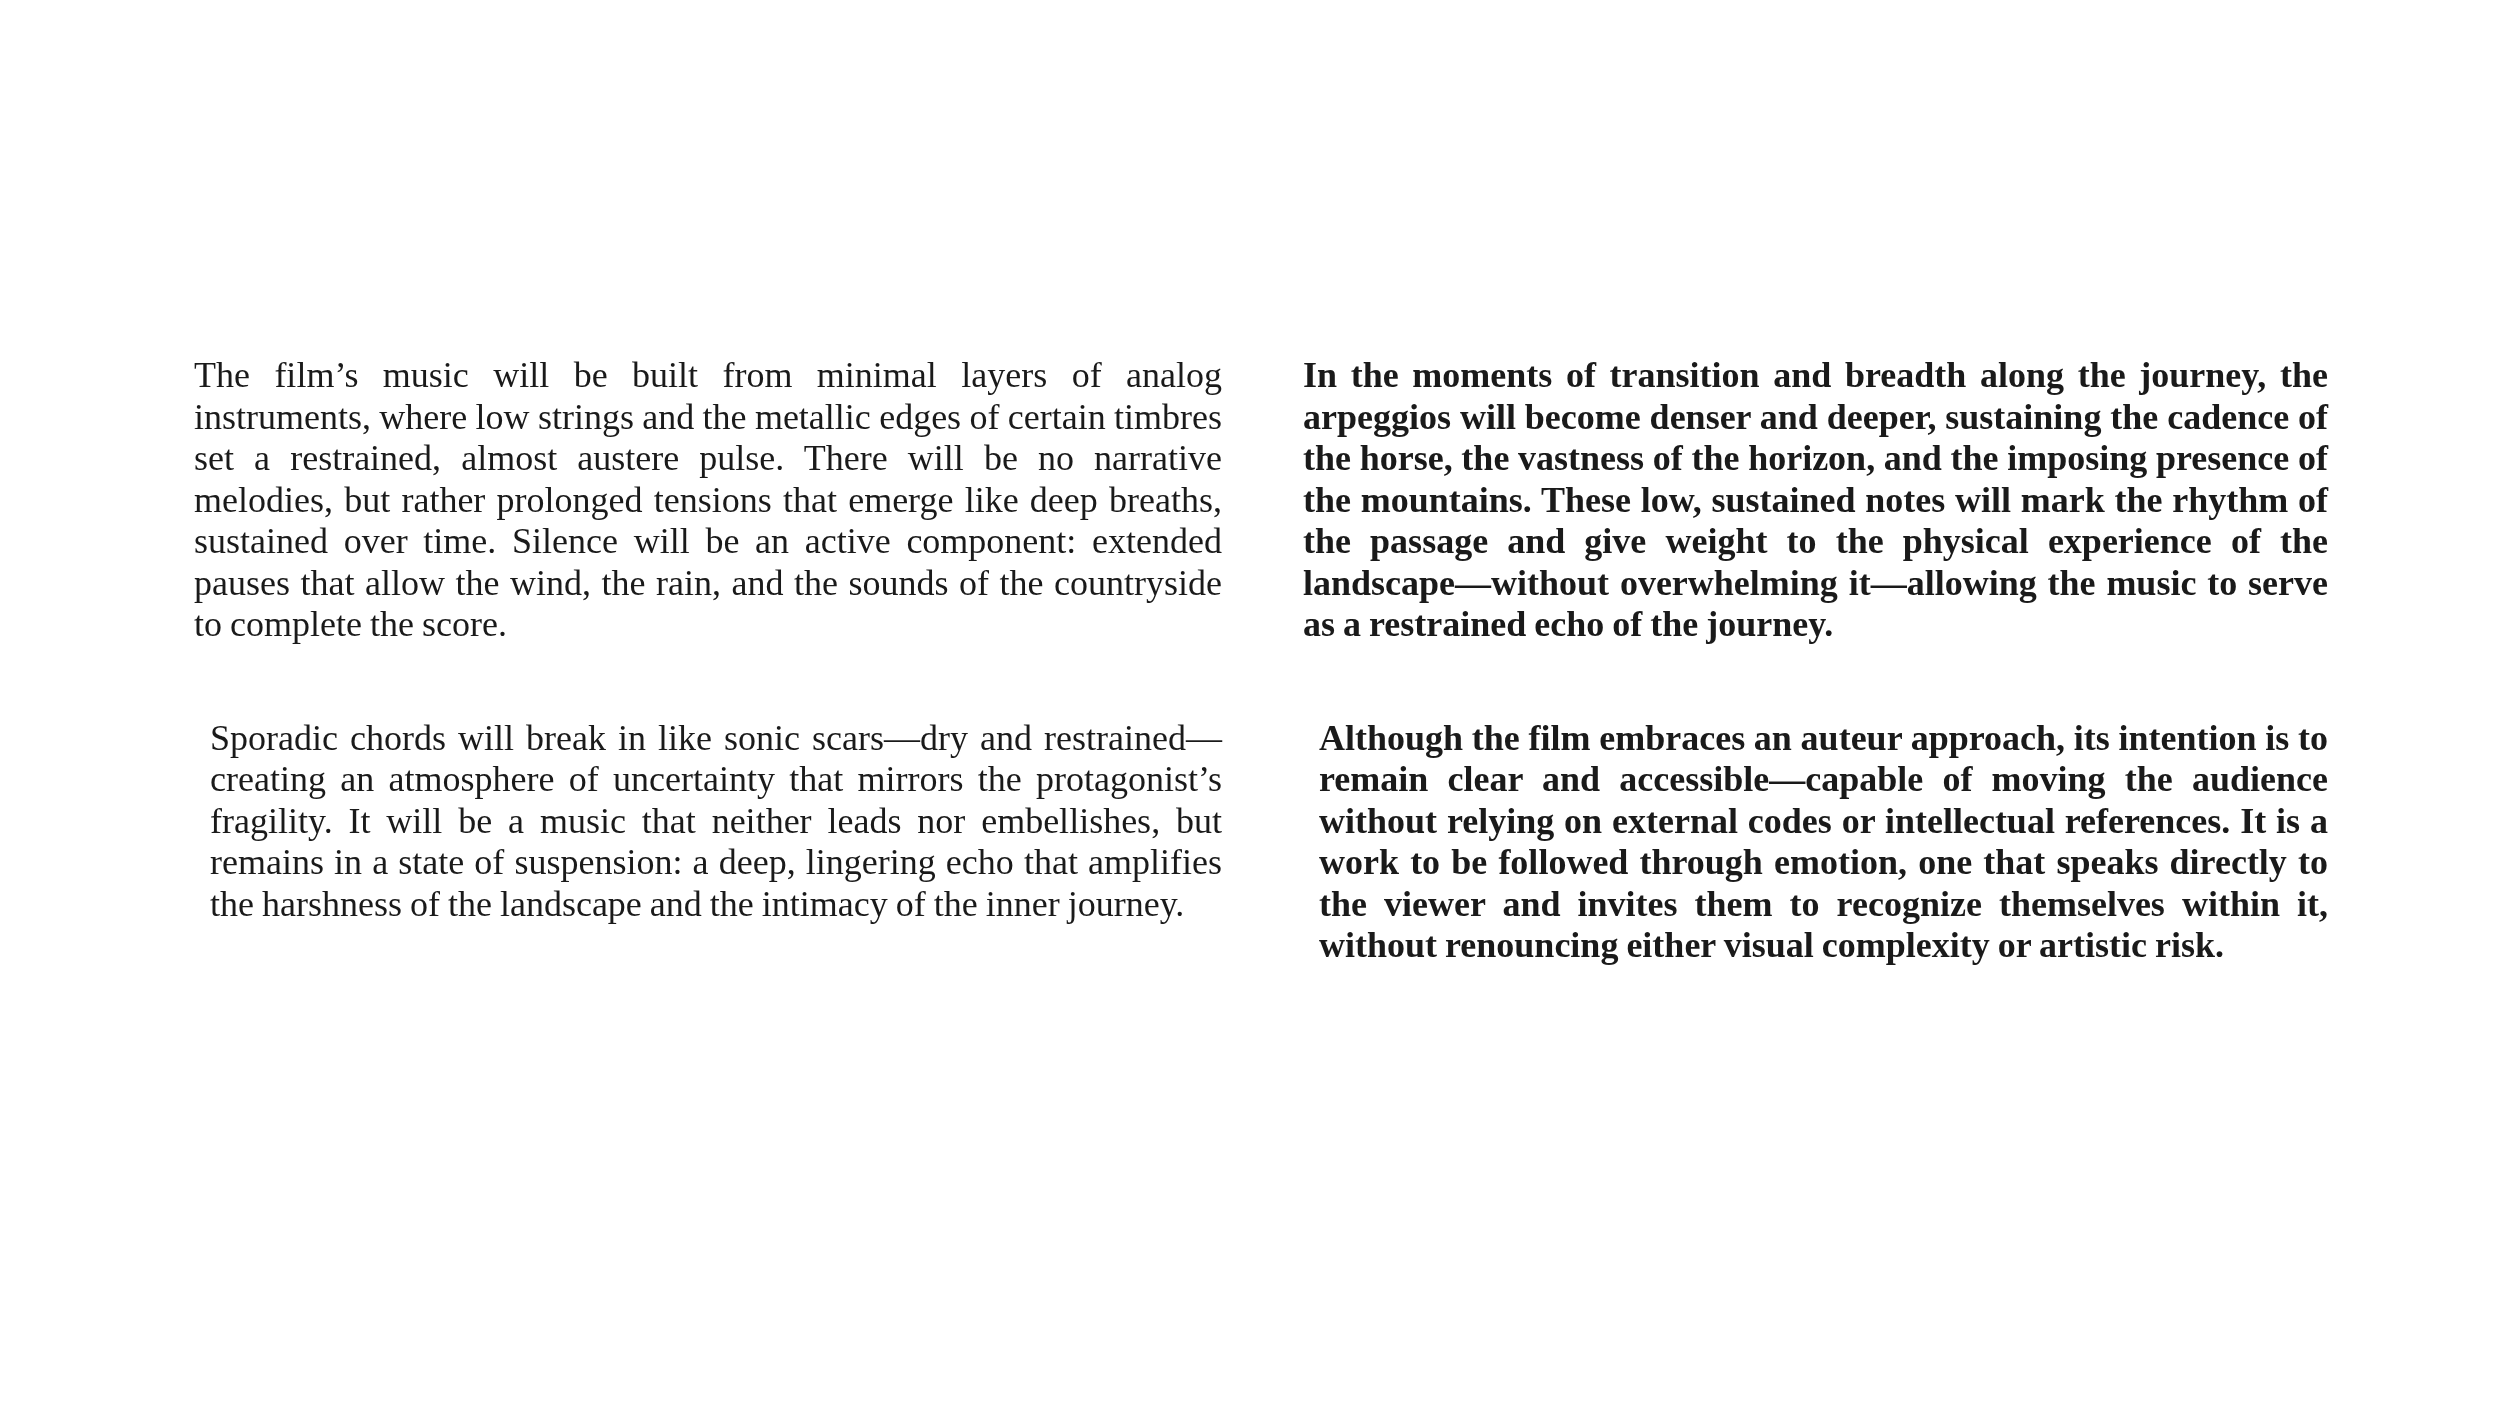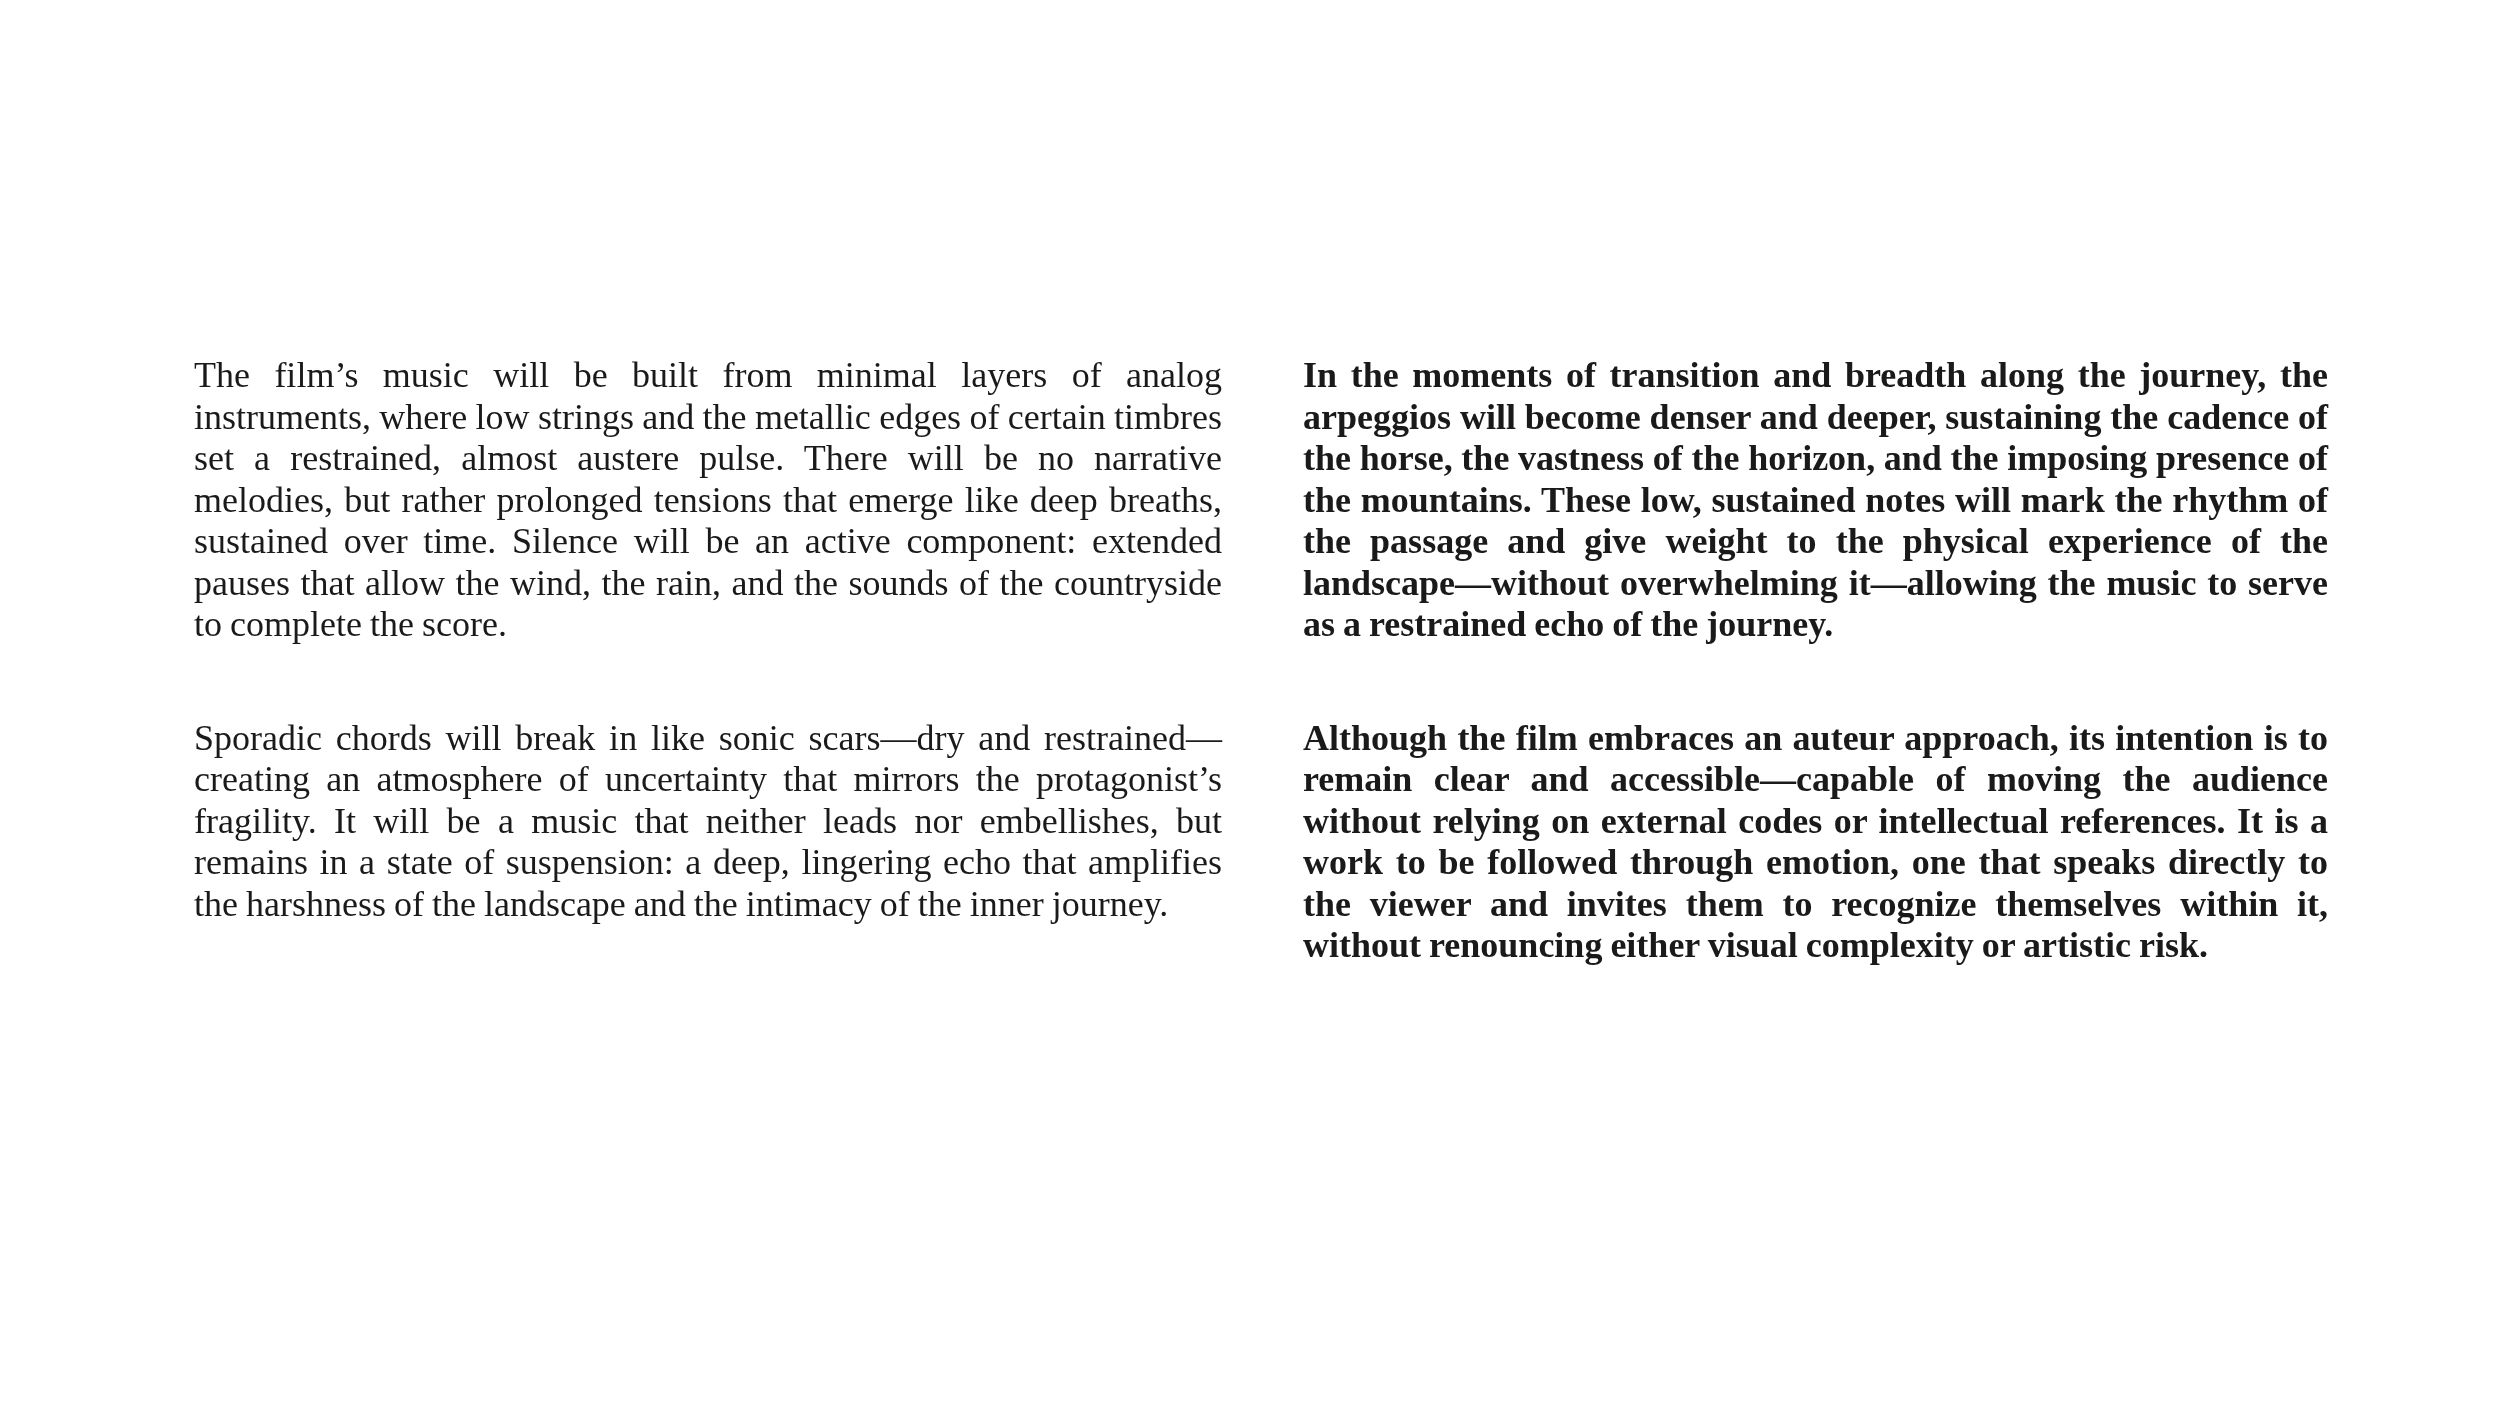--- a/index.html
+++ b/index.html
@@ -40,20 +40,21 @@
     line-height: 41.5px;
     color: #1a1a1a;
     text-align: justify;
     text-align-last: left;
     word-spacing: -1px;
     margin-bottom: 64px;
   }
 
   .para:last-child {
     margin-bottom: 0;
+    margin-left: 16px;
   }
 </style>
 </head>
 <body>
 
 <div class="page">
 
   <div class="text-column left">
     <p class="para">The film’s music will be built from minimal layers of analog instruments, where low strings and the metallic edges of certain timbres set a restrained, almost austere pulse. There will be no narrative melodies, but rather prolonged tensions that emerge like deep breaths, sustained over time. Silence will be an active component: extended pauses that allow the wind, the rain, and the sounds of the countryside to complete the score.</p>
     <p class="para">Sporadic chords will break in like sonic scars—dry and restrained—creating an atmosphere of uncertainty that mirrors the protagonist’s fragility. It will be a music that neither leads nor embellishes, but remains in a state of suspension: a deep, lingering echo that amplifies the harshness of the landscape and the intimacy of the inner journey.</p>

